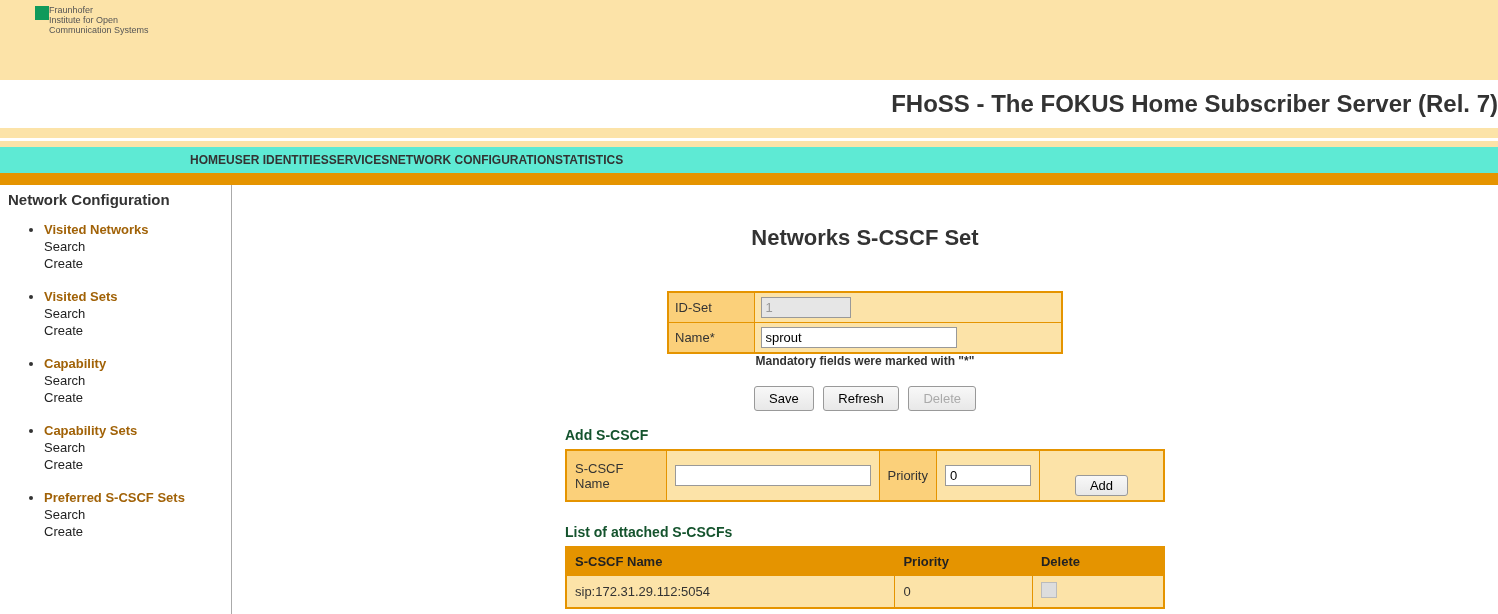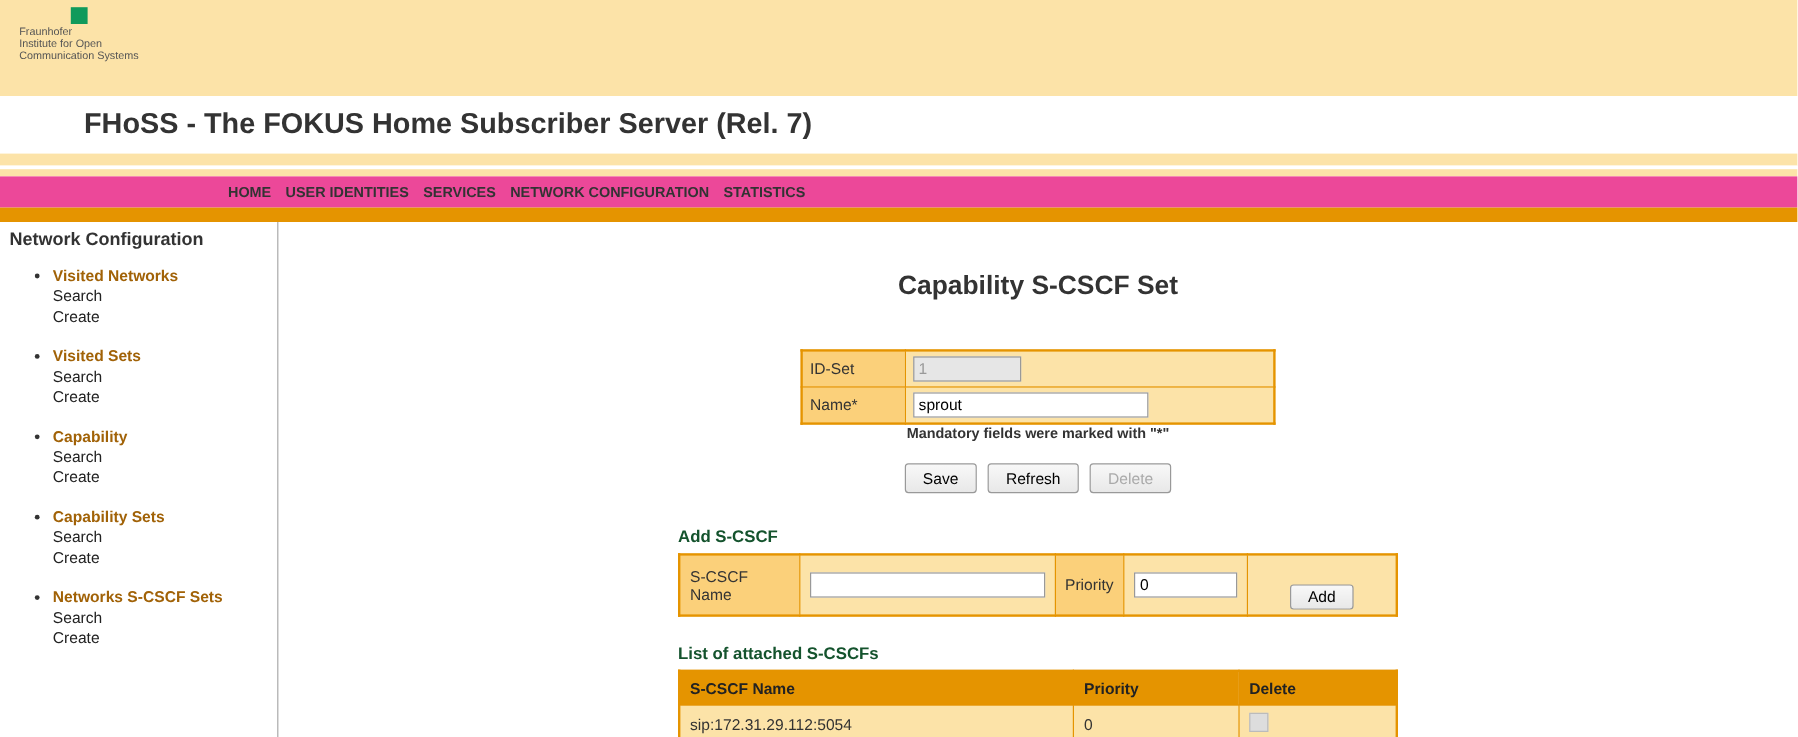--- a/index.html
+++ b/index.html
@@ -1,32 +1,32 @@
 <!DOCTYPE html>
 <html><head>
 <meta charset="utf-8">
 <style>
   * { box-sizing: border-box; margin: 0; padding: 0; }
   body { font-family: Arial, Helvetica, sans-serif; font-size: 13px; color: #333; background: #fff; }
 
   .banner { background: #fce3a8; height: 80px; padding: 6px 16px; display:flex; align-items: flex-start; justify-content: space-between; }
-  .fh-logo { display:flex; flex-direction: column; align-items: center; font-size: 9px; color:#555; }
+  .fh-logo { display:flex; flex-direction: row; align-items: flex-start; font-size: 9px; color:#555;margin-left:19px; }
   .fh-logo-mark { width: 14px; height: 14px; background:#109a5b; margin-bottom:2px; }
   .fh-logo-text { line-height: 1.1; text-align:left; }
   .fokus-logo { font-weight: 800; font-size: 32px; color:#109a5b; letter-spacing:-1px; padding-top:6px; position:relative; }
   .fokus-logo .sub { position:absolute; right:2px; bottom:16px; font-size:11px; font-weight:700; color:#fff; letter-spacing:2px; }
 
   .title-row { background:#fff; padding: 10px 0 10px 70px; }
-  .title-row h1 { font-size: 24px; font-weight: 700; color:#333; }
+  .title-row h1 { font-size: 24px; font-weight: 700; color:#333;text-align:right; }
 
   .stripe1 { background:#fce3a8; height:10px; }
   .stripe2 { background:#fff; height:3px; }
   .stripe3 { background:#fce3a8; height:6px; }
 
-  .menubar { background:#ec4899; height:26px; display:flex; align-items:center; padding-left: 190px; gap: 12px; }
+  .menubar { background:#5eead4; height:26px; display:flex; align-items:center; padding-left: 190px; }
   .menubar a { font-size: 12px; font-weight:700; color:#333; text-decoration:none; }
   .orange-bar { background:#e59400; height:12px; }
 
   .content { display:flex; }
   .sidebar { width: 232px; border-right: 1px solid #aaa; padding: 6px 8px 20px 8px; }
   .sidebar h3 { font-size: 15px; font-weight:700; margin-bottom: 14px; color:#333; }
   .sidebar ul { list-style: disc; padding-left: 36px; }
   .sidebar li { margin-bottom: 18px; }
   .sidebar .grp-title { font-weight:700; font-size:13px; color:#a16207; display:block; }
   .sidebar .grp-link { display:block; font-size:13px; color:#222; margin-top:2px; cursor:pointer; }
@@ -35,21 +35,21 @@
   .main h2 { text-align:center; font-size: 22px; font-weight:700; color:#333; margin: 20px 0 40px 0; }
 
   .form-box { width: 396px; margin: 0 auto 0 auto; border:2px solid #e59400; border-collapse: collapse; }
   .form-box td { border:1px solid #e59400; background:#fbd07a; padding:4px 6px; font-size:13px; }
   .form-box td.v { background:#fce3a8; }
   .form-box input[type=text] { width:196px; padding:2px 4px; border:1px solid #999; font-size:13px; }
   .form-box input.dis { width:90px; background:#e6e6e6; color:#999; }
 
   .hint { text-align:center; font-size:12px; font-weight:700; color:#333; margin-bottom:18px; }
 
-  .btn-row { text-align:center; margin-bottom: 28px; }
+  .btn-row { text-align:center; margin-bottom: 16px; }
   .btn { display:inline-block; padding:4px 14px; font-size:13px; border:1px solid #999; border-radius:3px; background: linear-gradient(#f8f8f8,#e8e8e8); cursor:pointer; margin:0 3px; }
   .btn.disabled { color:#aaa; cursor:default; }
 
   .section-lbl { font-size:14px; font-weight:700; color:#14532d; margin: 0 0 6px 0; }
   .center-block { width: 600px; margin: 0 auto; }
 
   .add-table { width:100%; border:2px solid #e59400; border-collapse:collapse; }
   .add-table td { border:1px solid #e59400; background:#fbd07a; padding:4px 8px; font-size:13px; }
   .add-table td.v { background:#fce3a8; }
   .add-table input[type=text] { border:1px solid #999; padding:2px 4px; font-size:13px; }
@@ -116,29 +116,29 @@
         <span class="grp-title">Capability</span>
         <span class="grp-link">Search</span>
         <span class="grp-link">Create</span>
       </li>
       <li>
         <span class="grp-title">Capability Sets</span>
         <span class="grp-link">Search</span>
         <span class="grp-link">Create</span>
       </li>
       <li>
-        <span class="grp-title">Networks S-CSCF Sets</span>
+        <span class="grp-title">Preferred S-CSCF Sets</span>
         <span class="grp-link">Search</span>
         <span class="grp-link">Create</span>
       </li>
     </ul>
   </div>
 
   <div class="main">
-    <h2>Capability S-CSCF Set</h2>
+    <h2>Networks S-CSCF Set</h2>
 
     <table class="form-box">
       <tbody>
           <tr>
         <td style="width:86px">ID-Set</td>
         <td class="v">
           <input type="text" class="dis" disabled="" value="1" style="">
         </td>
       </tr>
       <tr>

